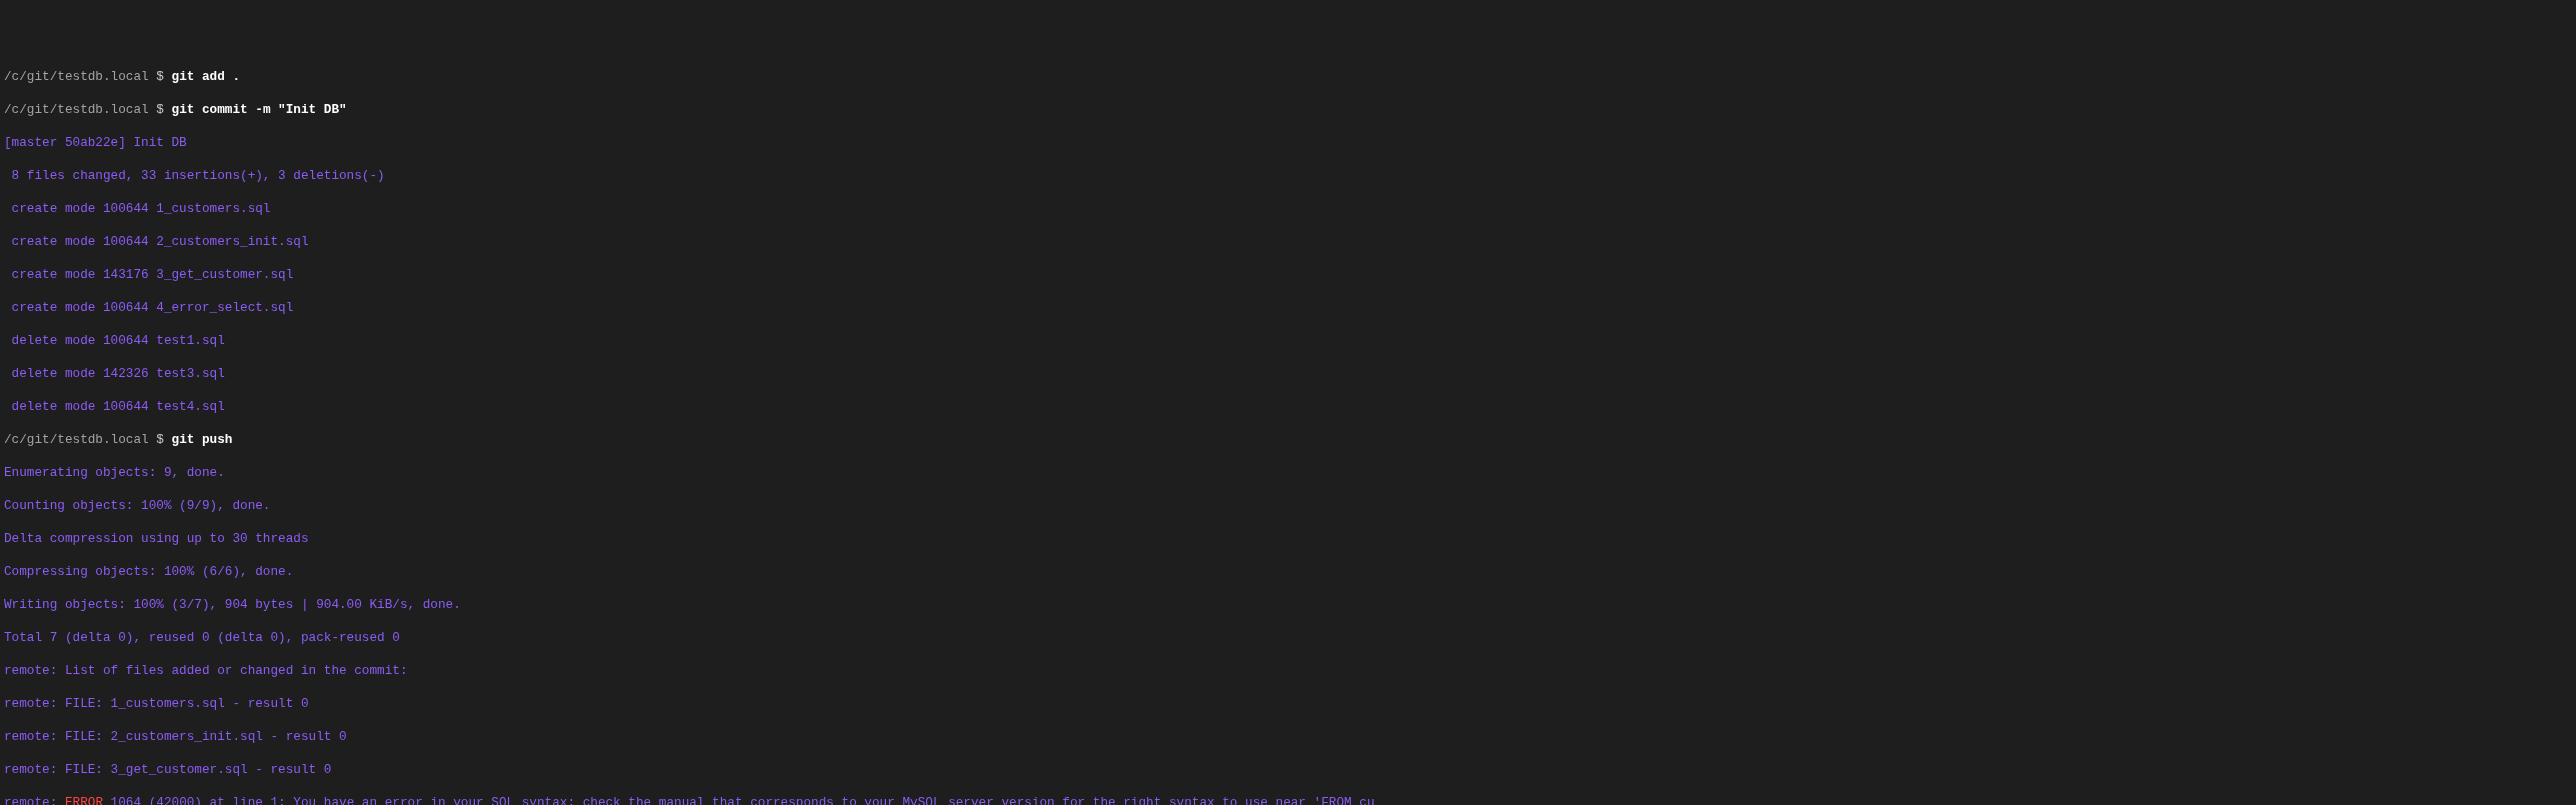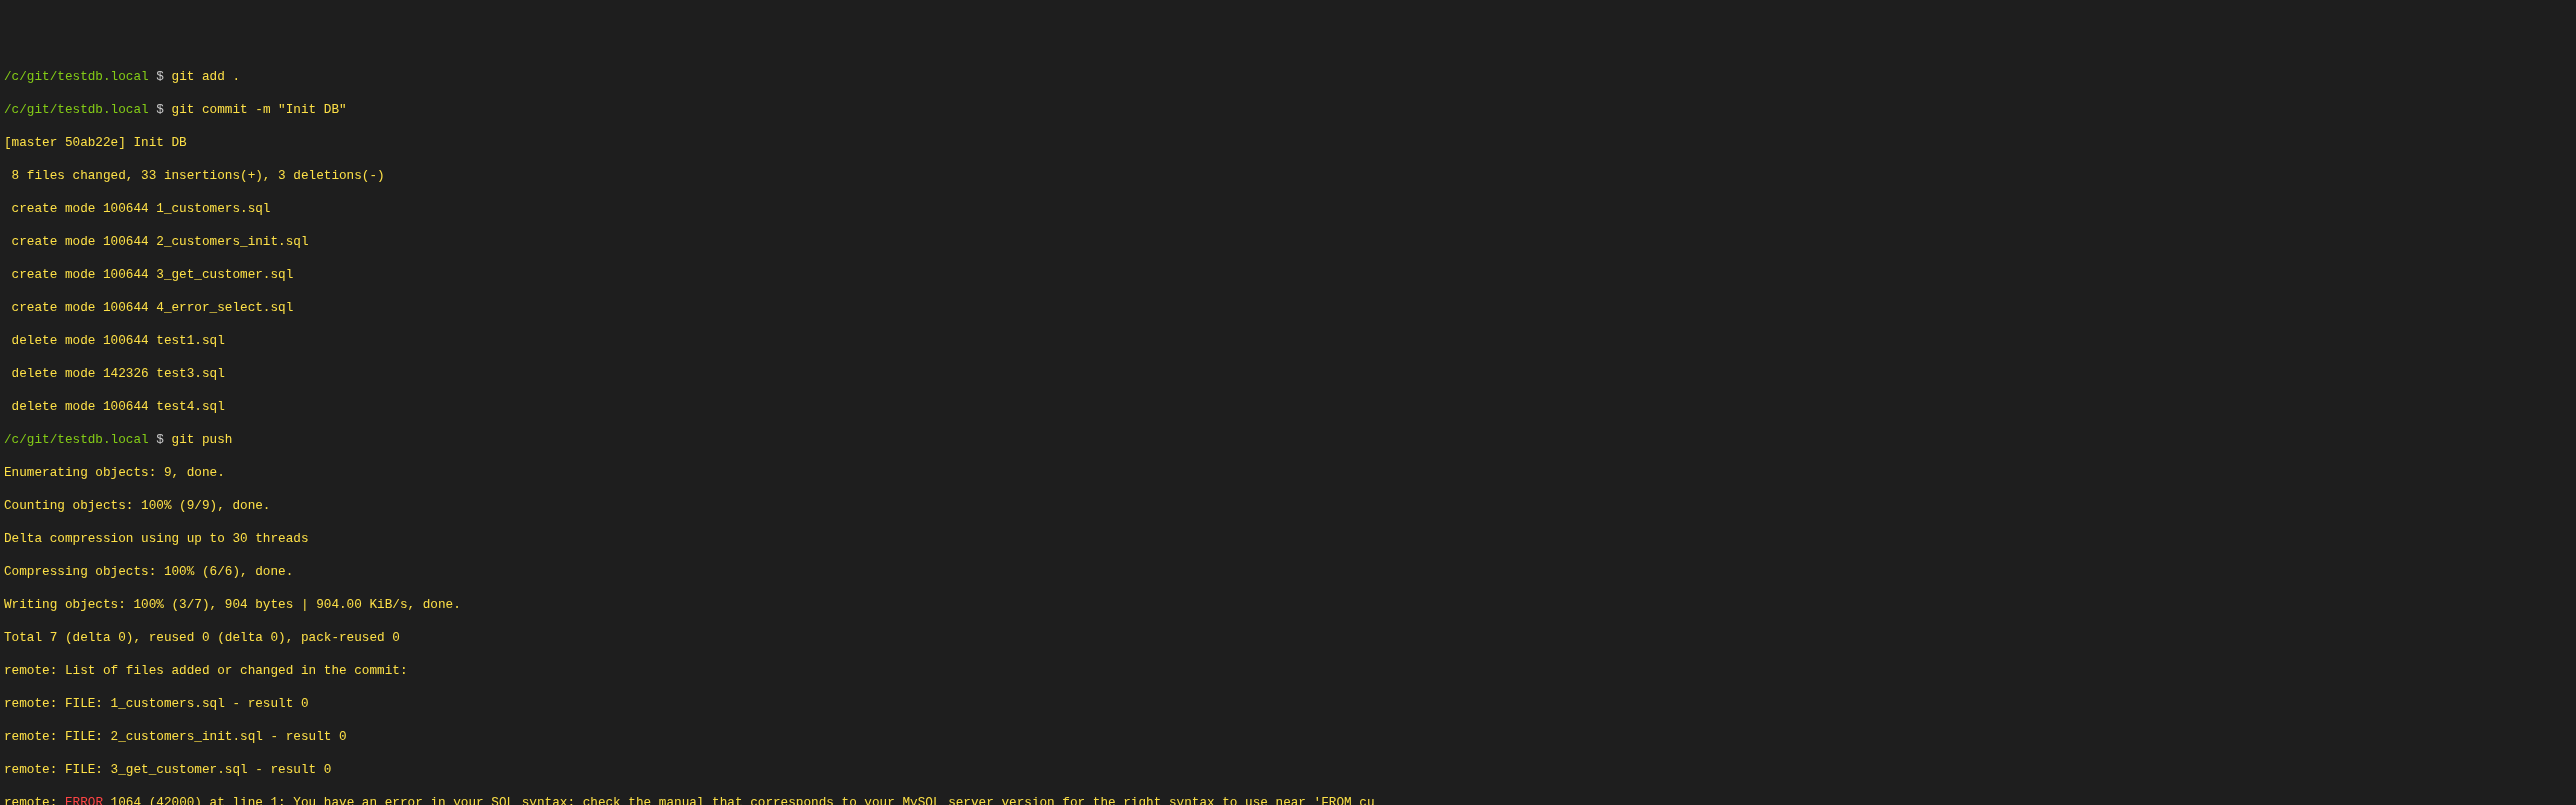--- a/index.html
+++ b/index.html
@@ -15,47 +15,48 @@
       color: #cccccc;
       padding: 2.7px 4px;
       white-space: pre;
       overflow-x: hidden;
     }
     .line {
       display: block;
       white-space: pre;
     }
     .prompt-path {
-      color: #84cc16;
+      color: #a3a3a3;
     }
     .dollar {
       color: #cccccc;
     }
     .cmd {
-      color: #fde047;
+      color: #ffffff;
+      font-weight: bold;
     }
     .output {
-      color: #fde047;
+      color: #8b5cf6;
     }
     .error {
       color: #ff4444;
     }
   </style>
 </head>
 <body>
 
 
 
 <div class="line"><span class="prompt-path">/c/git/testdb.local</span><span class="dollar"> $ </span><span class="cmd">git add .</span></div>
 <div class="line"><span class="prompt-path">/c/git/testdb.local</span><span class="dollar"> $ </span><span class="cmd">git commit -m "Init DB"</span></div>
 <div class="line output">[master 50ab22e] Init DB</div>
 <div class="line output"> 8 files changed, 33 insertions(+), 3 deletions(-)</div>
 <div class="line output"> create mode 100644 1_customers.sql</div>
 <div class="line output"> create mode 100644 2_customers_init.sql</div>
-<div class="line output"> create mode 100644 3_get_customer.sql</div>
+<div class="line output"> create mode 143176 3_get_customer.sql</div>
 <div class="line output"> create mode 100644 4_error_select.sql</div>
 <div class="line output"> delete mode 100644 test1.sql</div>
 <div class="line output"> delete mode 142326 test3.sql</div>
 <div class="line output"> delete mode 100644 test4.sql</div>
 <div class="line"><span class="prompt-path">/c/git/testdb.local</span><span class="dollar"> $ </span><span class="cmd">git push</span></div>
 <div class="line output">Enumerating objects: 9, done.</div>
 <div class="line output">Counting objects: 100% (9/9), done.</div>
 <div class="line output">Delta compression using up to 30 threads</div>
 <div class="line output">Compressing objects: 100% (6/6), done.</div>
 <div class="line output">Writing objects: 100% (3/7), 904 bytes | 904.00 KiB/s, done.</div>

